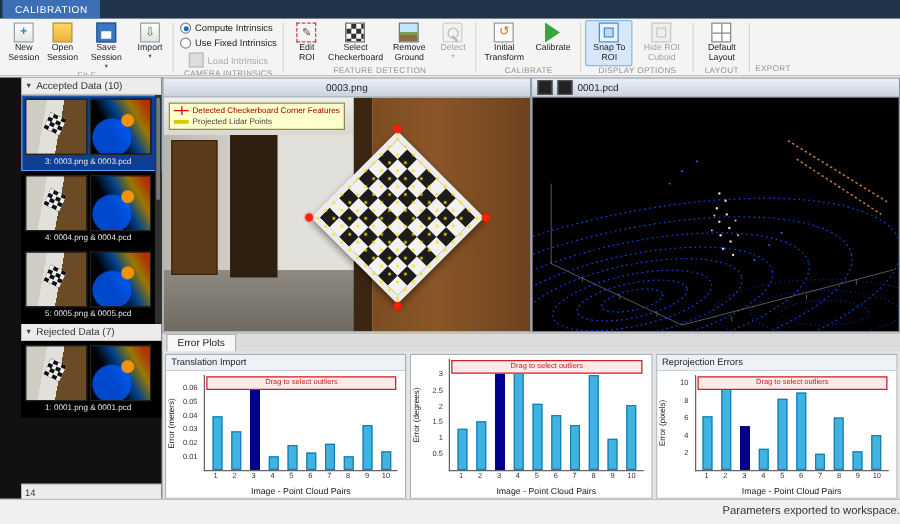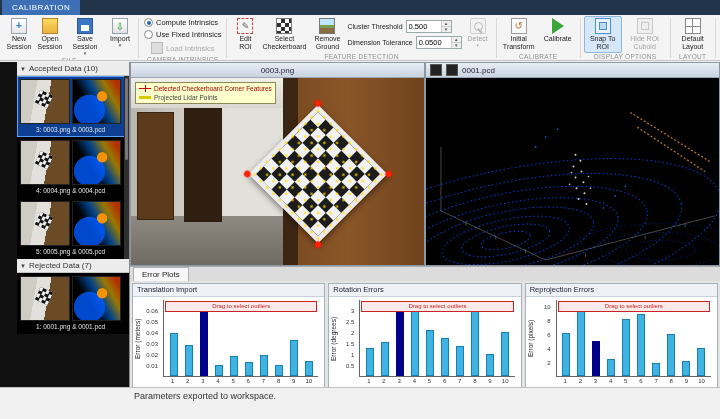--- a/index.html
+++ b/index.html
@@ -120,21 +120,21 @@
   .bars{position:absolute;inset:0;display:flex;align-items:flex-end;justify-content:space-around;padding:0 2px;z-index:2;}
   .bar{width:8px;background:#3fb3e2;border:1px solid #1a7fb0;box-sizing:border-box;flex:none;}
   .yticks{position:absolute;left:0;width:28px;top:3px;bottom:21px;}
   .ytick{position:absolute;right:3px;transform:translateY(50%);font-size:6px;color:#333;}
   .xticks{position:absolute;left:30px;right:6px;bottom:12px;height:8px;display:flex;justify-content:space-around;padding:0 2px;}
   .xtick{flex:1;text-align:center;font-size:6px;color:#333;}
   .xlabel{position:absolute;left:30px;right:6px;bottom:1px;text-align:center;font-size:7px;color:#222;}
   .ylabel{position:absolute;left:0;top:3px;bottom:21px;width:9px;writing-mode:vertical-rl;transform:rotate(180deg);display:flex;align-items:center;justify-content:center;font-size:6.5px;color:#222;}
 
   
-  .statusbar{position:absolute;left:0;bottom:0;right:0;height:32px;background:#f0f0f0;border-top:1px solid #c0c0c0;font-size:9px;color:#333;line-height:17px;padding-left:134px;box-sizing:border-box;}
+  .statusbar{position:absolute;left:0;bottom:0;right:0;height:20px;background:#f0f0f0;border-top:1px solid #c0c0c0;font-size:9px;color:#333;line-height:17px;padding-left:134px;box-sizing:border-box;text-align:right;}
 </style>
 </head>
 <body>
 
 <div id="app">
 
   <div class="titlebar">
     <div class="app-tab">CALIBRATION</div>
   </div>
 
@@ -192,42 +192,20 @@
           <div class="ico i-editroi"></div>
           <div class="blab">Edit ROI</div>
         </div>
         <div class="btn w46">
           <div class="ico i-checker"></div>
           <div class="blab">Select Checkerboard</div>
         </div>
         <div class="btn w38">
           <div class="ico i-ground"></div>
           <div class="blab">Remove Ground</div>
-        </div>
-        <div class="params">
-          <div class="prow">
-            <label>Cluster Threshold</label>
-            <span class="spinbox">
-              <input value="0.500" style="">
-              <span class="spins">
-                  <div>▲</div>
-                  <div>▼</div>
-                </span>
-            </span>
-          </div>
-          <div class="prow">
-            <label>Dimension Tolerance</label>
-            <span class="spinbox">
-              <input value="0.0500" style="">
-              <span class="spins">
-                  <div>▲</div>
-                  <div>▼</div>
-                </span>
-            </span>
-          </div>
         </div>
         <div class="btn disabled">
           <div class="ico i-detect"></div>
           <div class="blab">Detect</div>
           <div class="dd">▾</div>
         </div>
       </div>
       <div class="rib-label">FEATURE DETECTION</div>
     </div>
     <div class="vsep"></div>
@@ -477,21 +455,20 @@
               <div class="xtick">7</div>
               <div class="xtick">8</div>
               <div class="xtick">9</div>
               <div class="xtick">10</div>
             </div>
           <div class="xlabel">Image - Point Cloud Pairs</div>
         </div>
       </div>
 
       <div class="chart-box">
-        <div class="chart-title">Rotation Errors</div>
         <div class="chart-plot">
           <div class="ylabel">Error (degrees)</div>
           <div class="yticks">
               <div class="ytick" style="bottom: 14.2857%;">0.5</div>
               <div class="ytick" style="bottom: 28.5714%;">1</div>
               <div class="ytick" style="bottom: 42.8571%;">1.5</div>
               <div class="ytick" style="bottom: 57.1429%;">2</div>
               <div class="ytick" style="bottom: 71.4286%;">2.5</div>
               <div class="ytick" style="bottom: 85.7143%;">3</div>
             </div>

